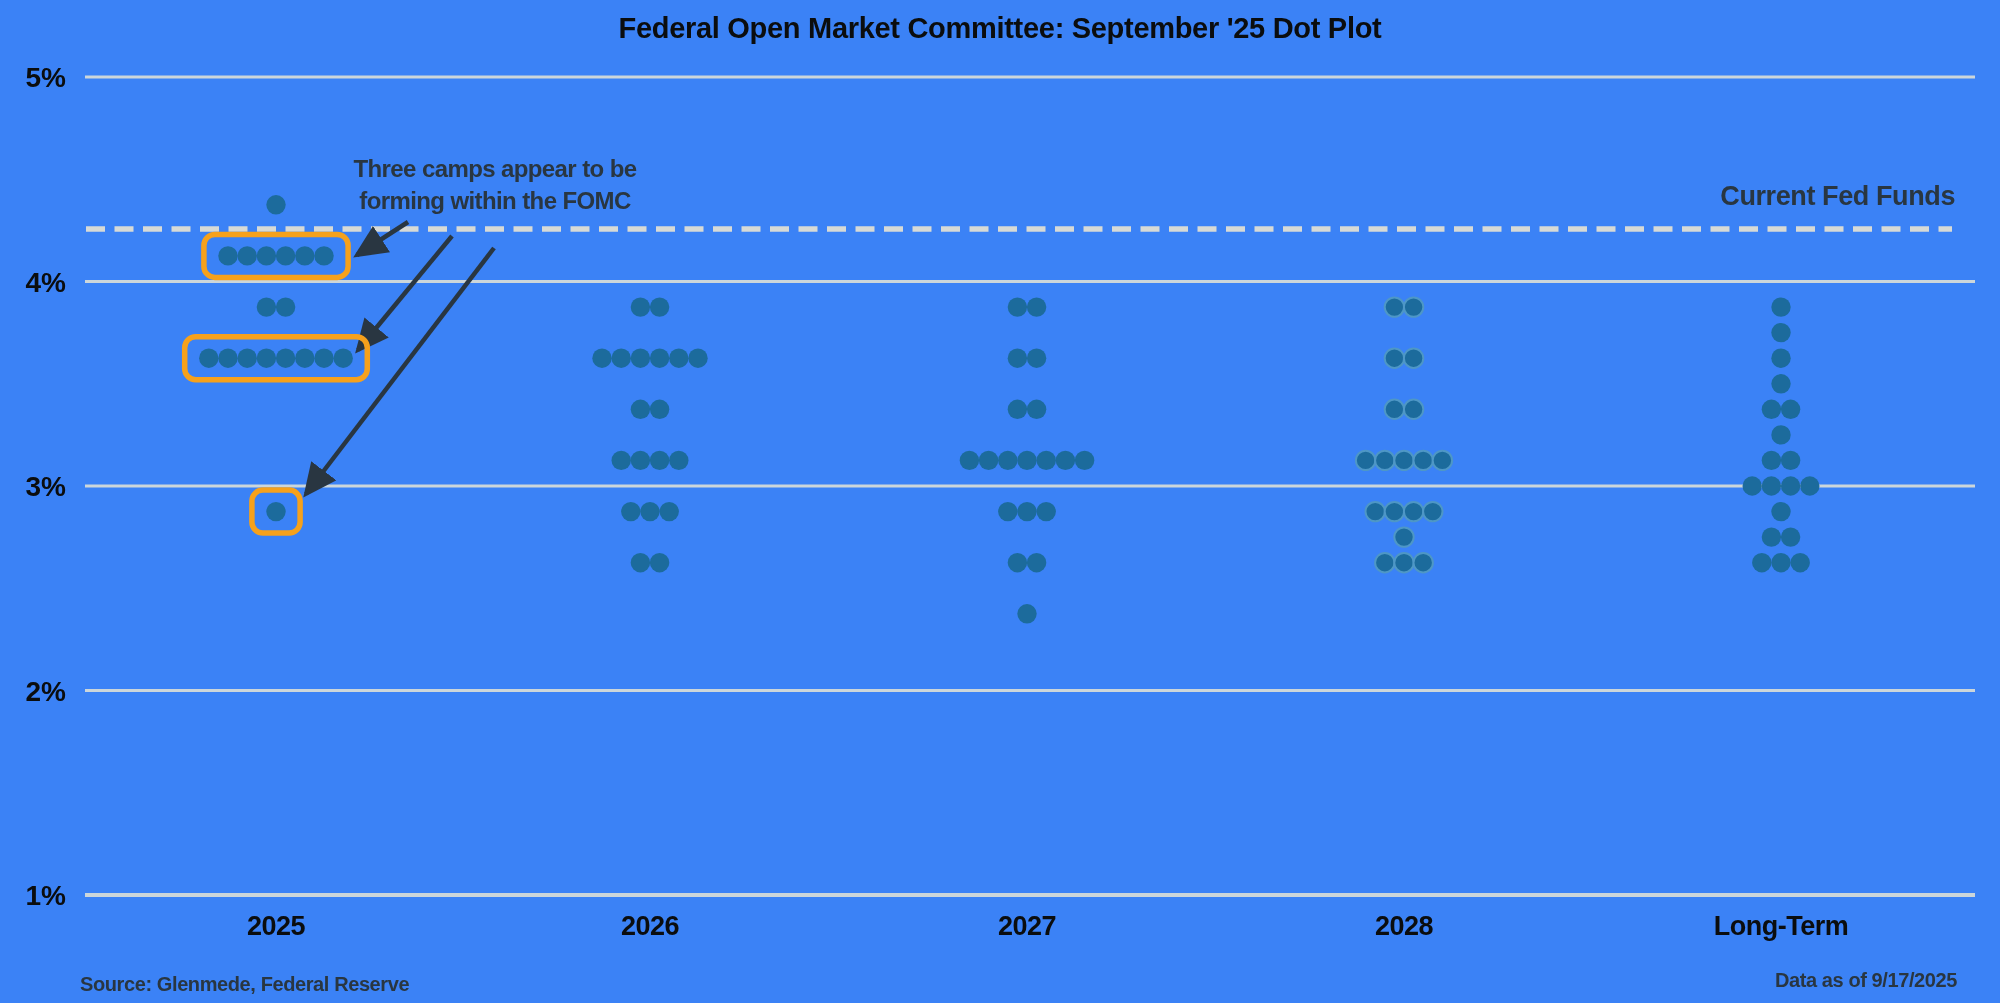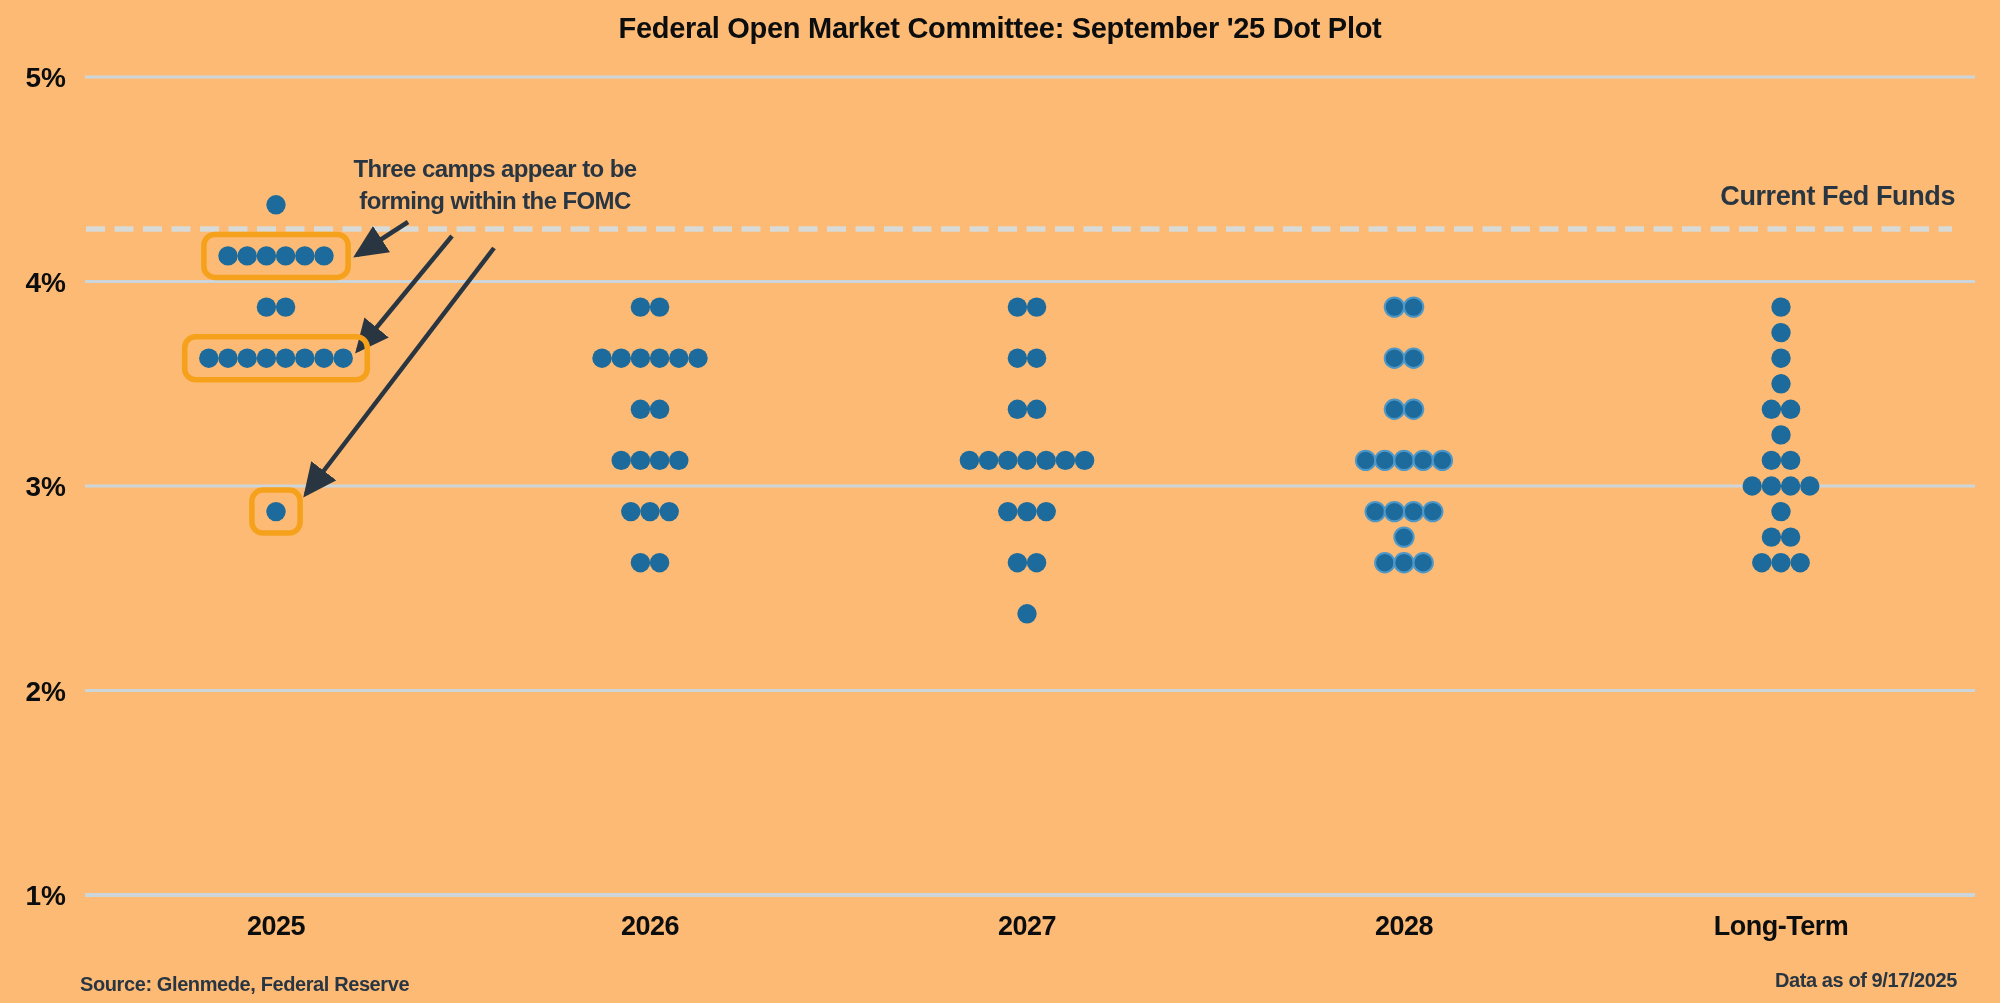--- a/index.html
+++ b/index.html
@@ -1,19 +1,19 @@
 <!DOCTYPE html>
 <html><head>
 <meta charset="utf-8">
 <style>
   html,body{margin:0;padding:0;background:#333;}
   .canvas{
     position:relative;
     width:2000px;height:1003px;
-    background:#fdba74;
+    background:#3b82f6;
     font-family:"Liberation Sans", sans-serif;
     overflow:hidden;
   }
   svg{display:block;}
   text{font-family:"Liberation Sans", sans-serif;}
   .title-text{font-size:29px;font-weight:700;fill:#0b0d0e;letter-spacing:-0.3px;}
   .ytick{font-size:28px;font-weight:700;fill:#0b0d0e;}
   .xtick{font-size:27px;font-weight:700;fill:#0b0d0e;letter-spacing:-0.5px;}
   .navy{fill:#293641;}
   .annot{font-size:24px;font-weight:700;letter-spacing:-0.6px;}

